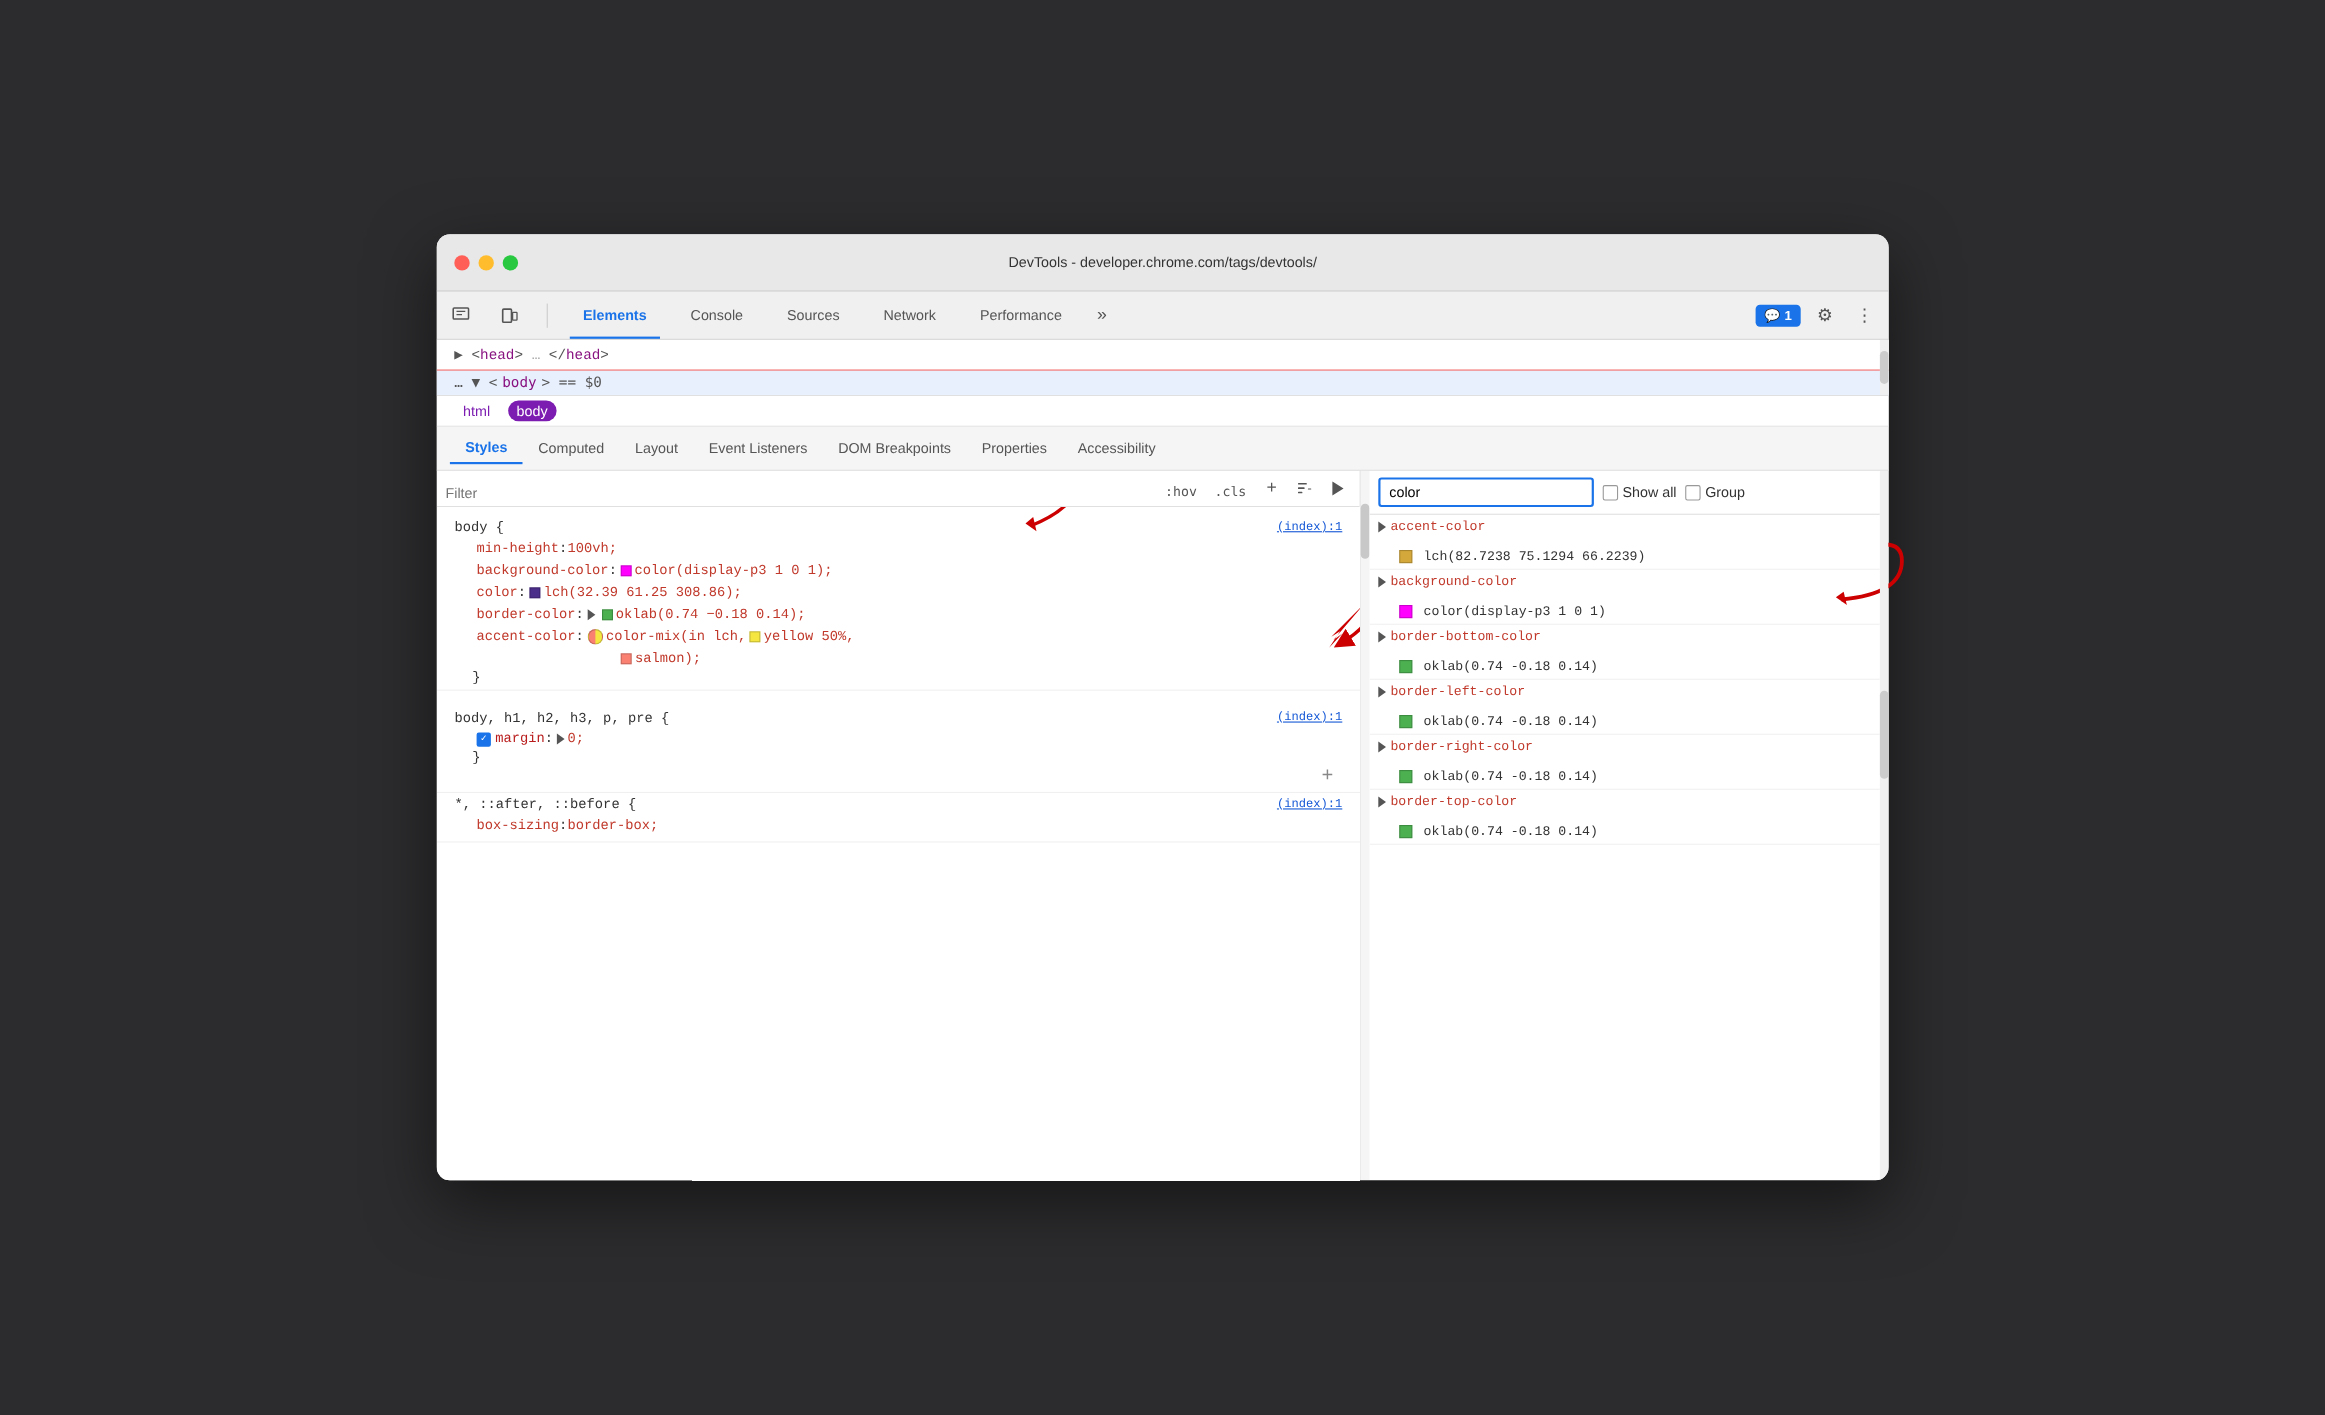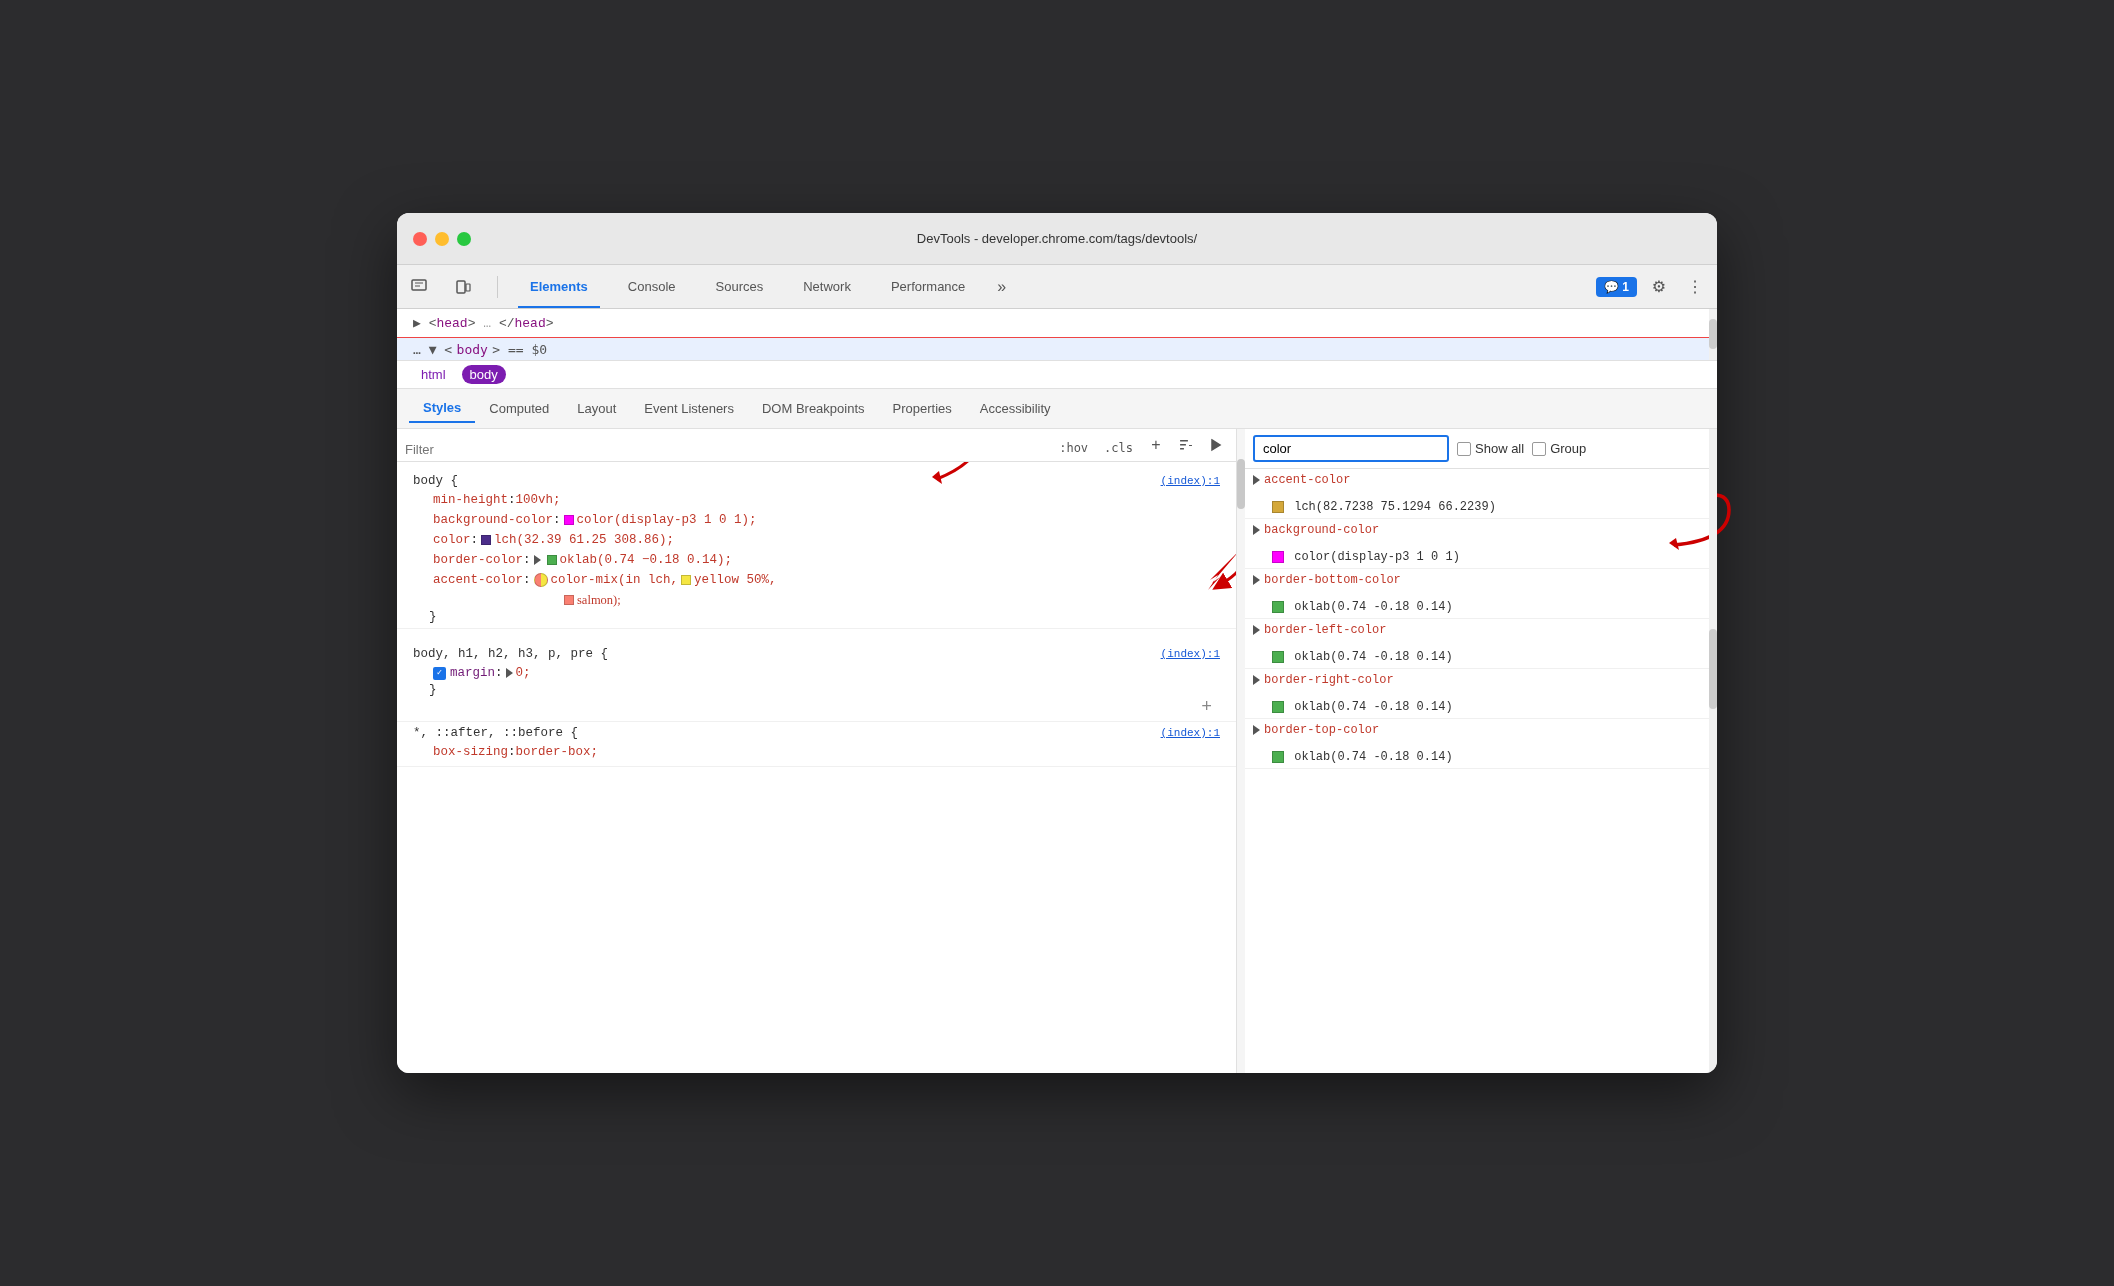--- a/index.html
+++ b/index.html
@@ -546,21 +546,21 @@
           </div>
 
           <div class="css-prop-line">
             <span class="prop-name">accent-color</span>
             <span class="prop-colon">: </span>
             <span class="mixed-swatch"></span>
             <span class="prop-value">color-mix(in lch, </span>
             <span class="color-swatch" style="background:#f5e642;"></span>
             <span class="prop-value">yellow 50%,</span>
           </div>
-          <div class="css-prop-line" style="padding-left:148px;font-family:Liberation Serif, serif;">
+          <div class="css-prop-line" style="padding-left:148px;">
             <span class="color-swatch" style="background:#fa8072;"></span>
             <span class="prop-value">salmon);</span>
           </div>
           <div class="closing-brace">}</div>
         </div>
 
         <div style="position:relative;margin-left:500px;margin-top:-220px;margin-bottom:150px;pointer-events:none;">
           <svg width="100" height="80" viewBox="0 0 100 80">
             <path d="M70,10 Q80,5 85,15 Q90,50 40,70" fill="none" stroke="#cc0000" stroke-width="3"></path>
             <path d="M35,68 L45,75 L42,62 Z" fill="#cc0000"></path>
@@ -568,21 +568,21 @@
         </div>
 
         <div class="css-rule">
           <div class="css-selector-line">
             <span class="css-selector">body, h1, h2, h3, p, pre {</span>
             <span class="css-source">(index):1</span>
           </div>
 
           <div class="css-prop-line">
             <span class="checkbox-blue"></span>
-            <span class="prop-name" style="color:#701a75;">margin</span>
+            <span class="prop-name" style="color:#b91c1c;">margin</span>
             <span class="prop-colon">: </span>
             <span class="triangle-right"></span>
             <span class="prop-value">0;</span>
           </div>
           <div class="closing-brace">}</div>
           <div style="text-align:right;padding-right:8px;color:#888;cursor:pointer;font-size:18px;">+</div>
         </div>
 
         <div class="css-rule">
           <div class="css-selector-line">

